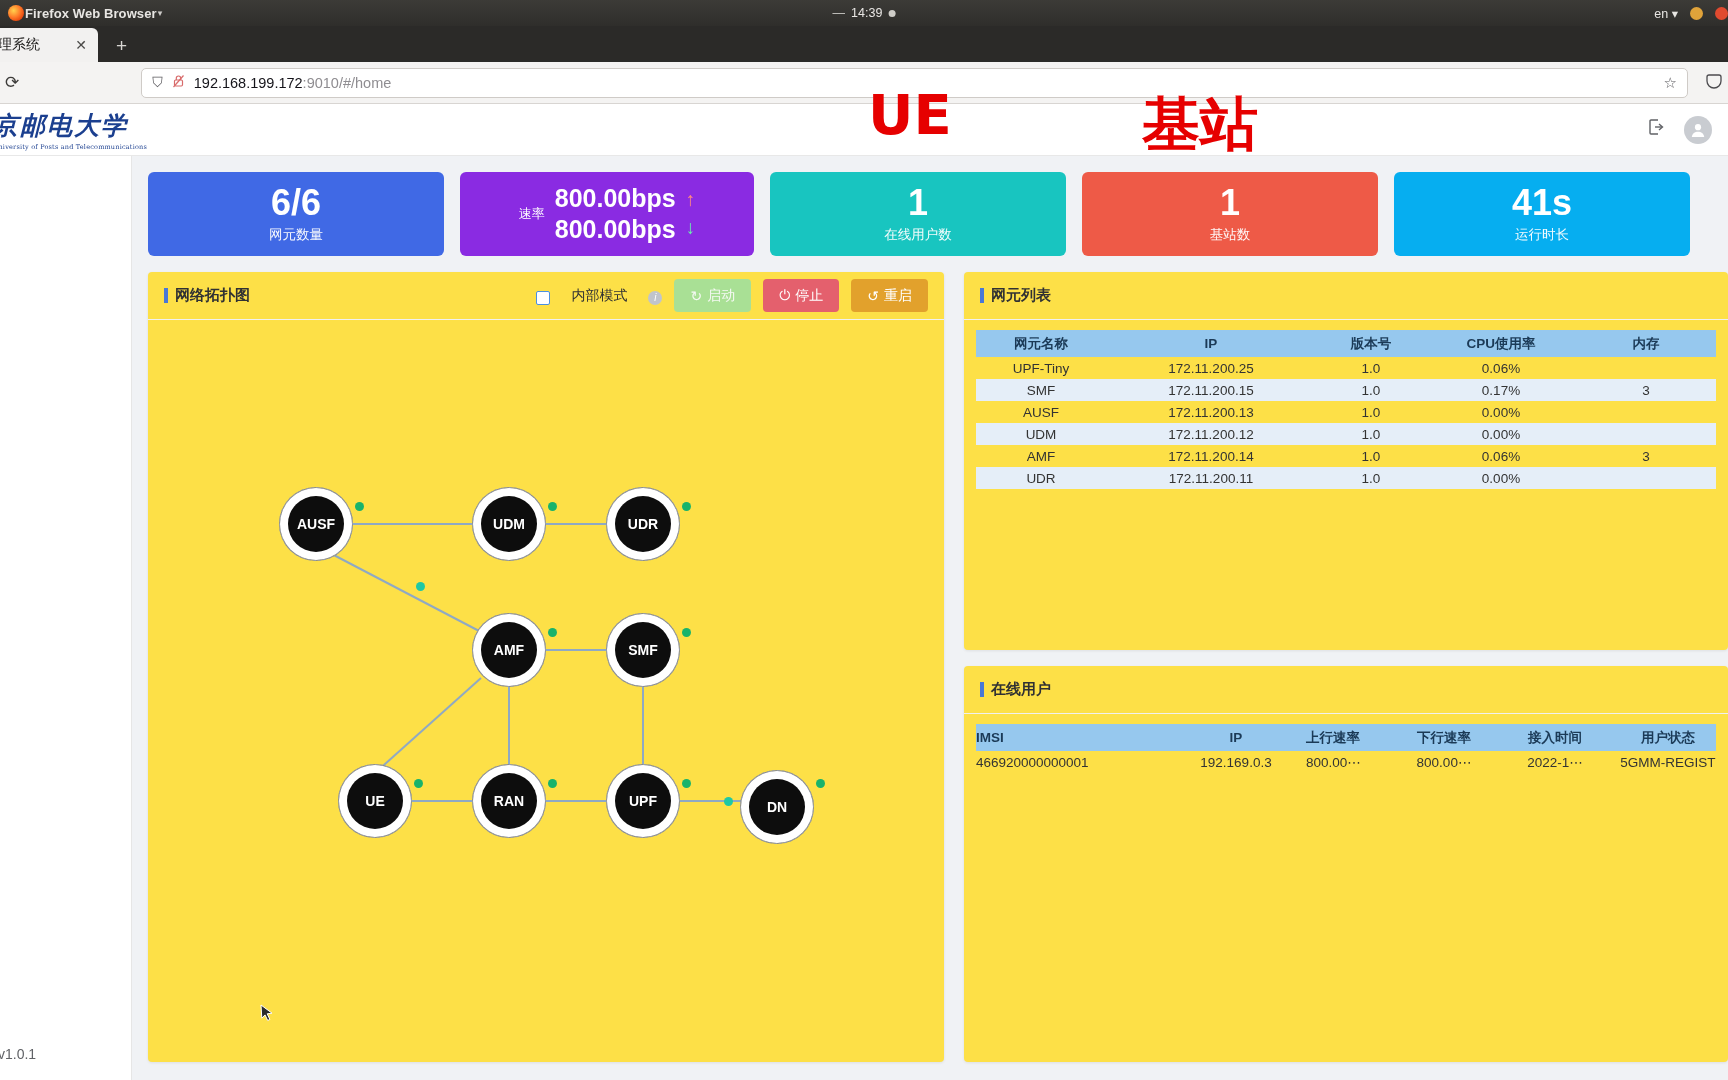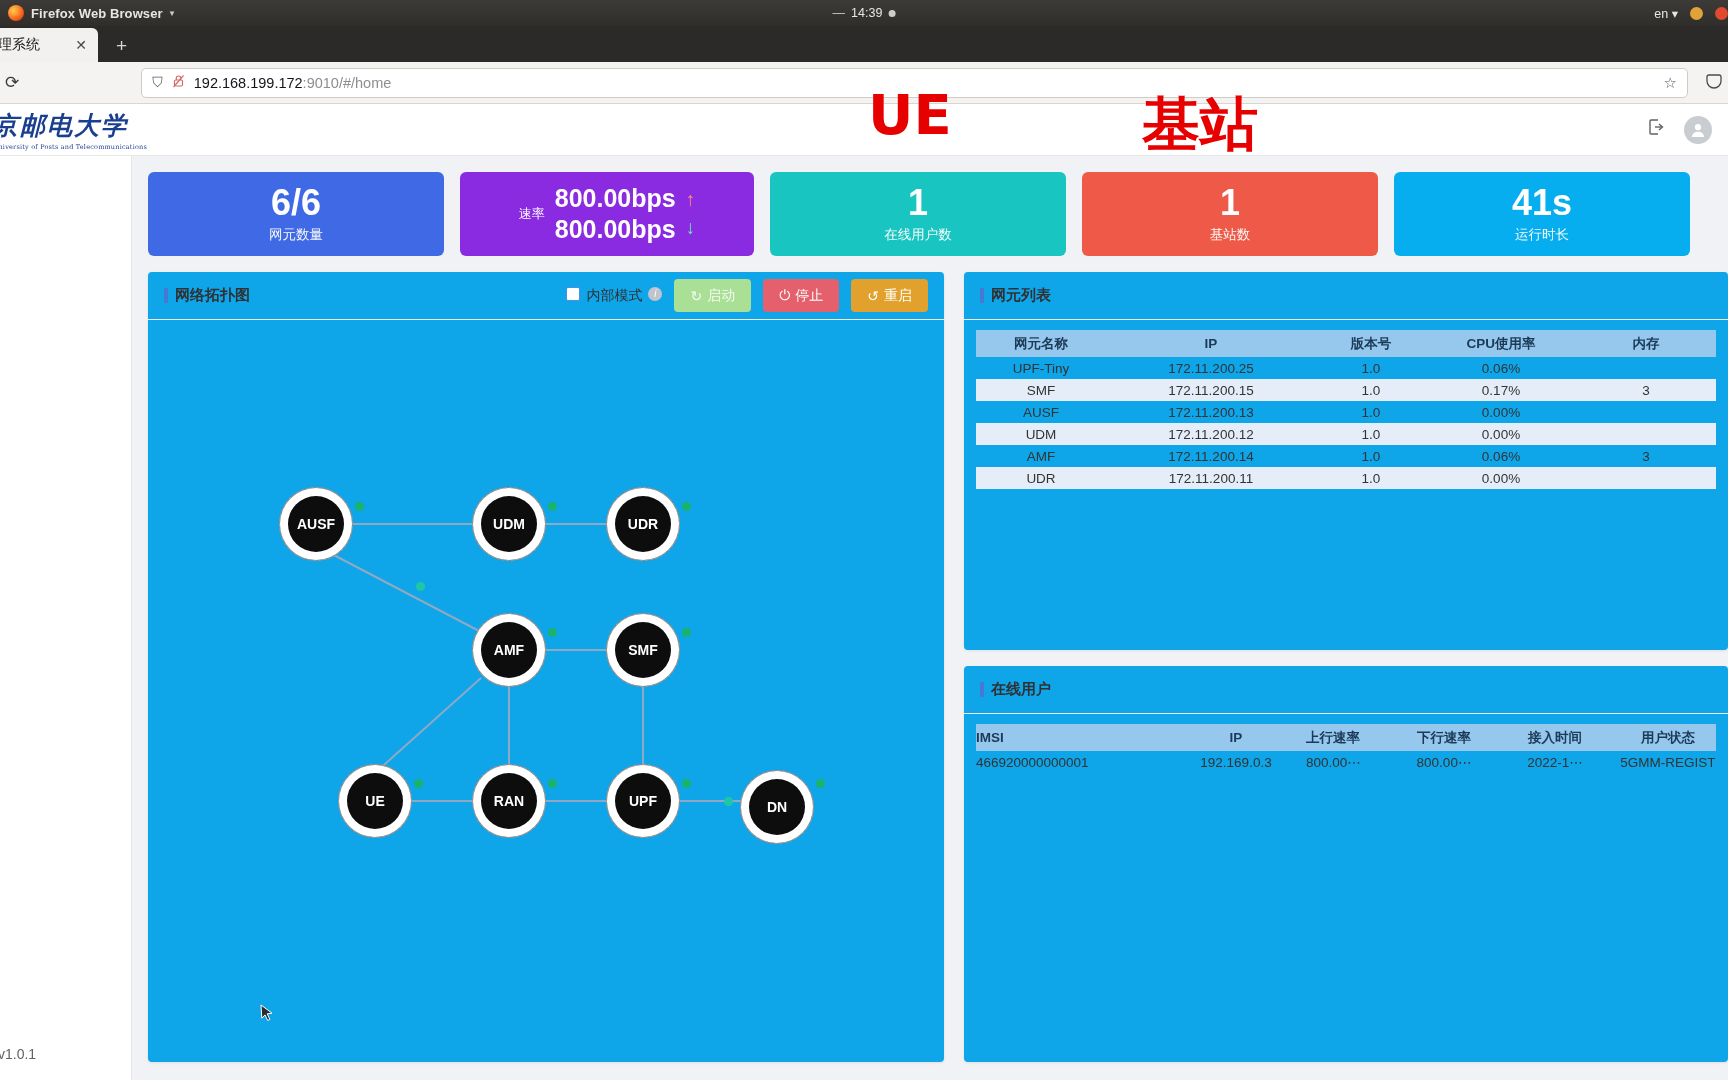--- a/index.html
+++ b/index.html
@@ -8,21 +8,21 @@
     font-family: "Liberation Sans", "DejaVu Sans", sans-serif;
     overflow: hidden; background: #f0f0f0;
   }
 
   
   .os-bar {
     position: absolute; top: 0; left: 0; width: 1728px; height: 26px;
     background: linear-gradient(#3c3b37, #2f2e2b);
     display: flex; align-items: center; color: #e8e6e3; font-size: 13px;
   }
-  .os-left { display: flex; align-items: center; gap: 7px; padding-left: 8px; }
+  .os-left { display: flex; align-items: center; gap: 1px; padding-left: 8px; }
   .ff-logo {
     width: 16px; height: 16px; border-radius: 50%;
     background: radial-gradient(circle at 35% 35%, #ffd14d 0%, #ff7b29 45%, #e8490f 75%, #b82c06 100%);
   }
   .os-title { font-weight: bold; font-size: 13px; letter-spacing: .1px;}
   .caret { font-size: 9px; opacity: .85; }
   .os-center {
     position: absolute; left: 50%; transform: translateX(-50%);
     display: flex; align-items: center; gap: 6px; font-size: 12.5px;
   }
@@ -125,30 +125,30 @@
   .rate-values { display: flex; flex-direction: column; gap: 2px; }
   .rate-line { font-size: 25px; font-weight: bold; line-height: 1.15; }
   .rate-arrows { display: flex; flex-direction: column; gap: 6px; font-size: 19px; }
   .arr-up { color: #ff8a80; }
   .arr-dn { color: #69f0ae; }
   .card-3 { width: 296px; }
   .card-4 { width: 296px; }
   .card-5 { width: 296px; }
 
   
-  .panel { background: #0ea5e9; border-radius: 4px; box-shadow: 0 1px 3px rgba(0,0,0,.08); }
+  .panel { background: #fde047; border-radius: 4px; box-shadow: 0 1px 3px rgba(0,0,0,.08); }
   .topo-panel { position: absolute; top: 116px; left: 16px; width: 796px; height: 790px; }
   .panel-head {
     height: 48px; display: flex; align-items: center; padding: 0 16px;
     border-bottom: 1px solid #f0f0f0;
   }
   .panel-title { font-size: 15px; font-weight: bold; color: #303133; display: flex; align-items: center; gap: 7px; }
   .title-bar { width: 4px; height: 15px; background: #4878d6; display: inline-block; }
   .head-tools { margin-left: auto; display: flex; align-items: center; gap: 12px; }
-  .chk-wrap { display: flex; align-items: flex-start; gap: 6px; font-size: 14px; color: #303133; }
+  .chk-wrap { display: flex; align-items: flex-end; gap: 21px; font-size: 14px; color: #303133; }
   .chk-box { width: 14px; height: 14px; border: 1px solid #4a90e2; border-radius: 2px; background: #fff; }
   .info-icon {
     width: 14px; height: 14px; border-radius: 50%; background: #c0c4cc; color: #fff;
     font-size: 10px; display: flex; align-items: center; justify-content: center; font-style: italic;
   }
   .btn {
     height: 33px; padding: 0 16px; border-radius: 4px; border: none; color: #fff;
     font-size: 14px; display: flex; align-items: center; gap: 5px;
     font-family: "Liberation Sans", sans-serif;
   }

